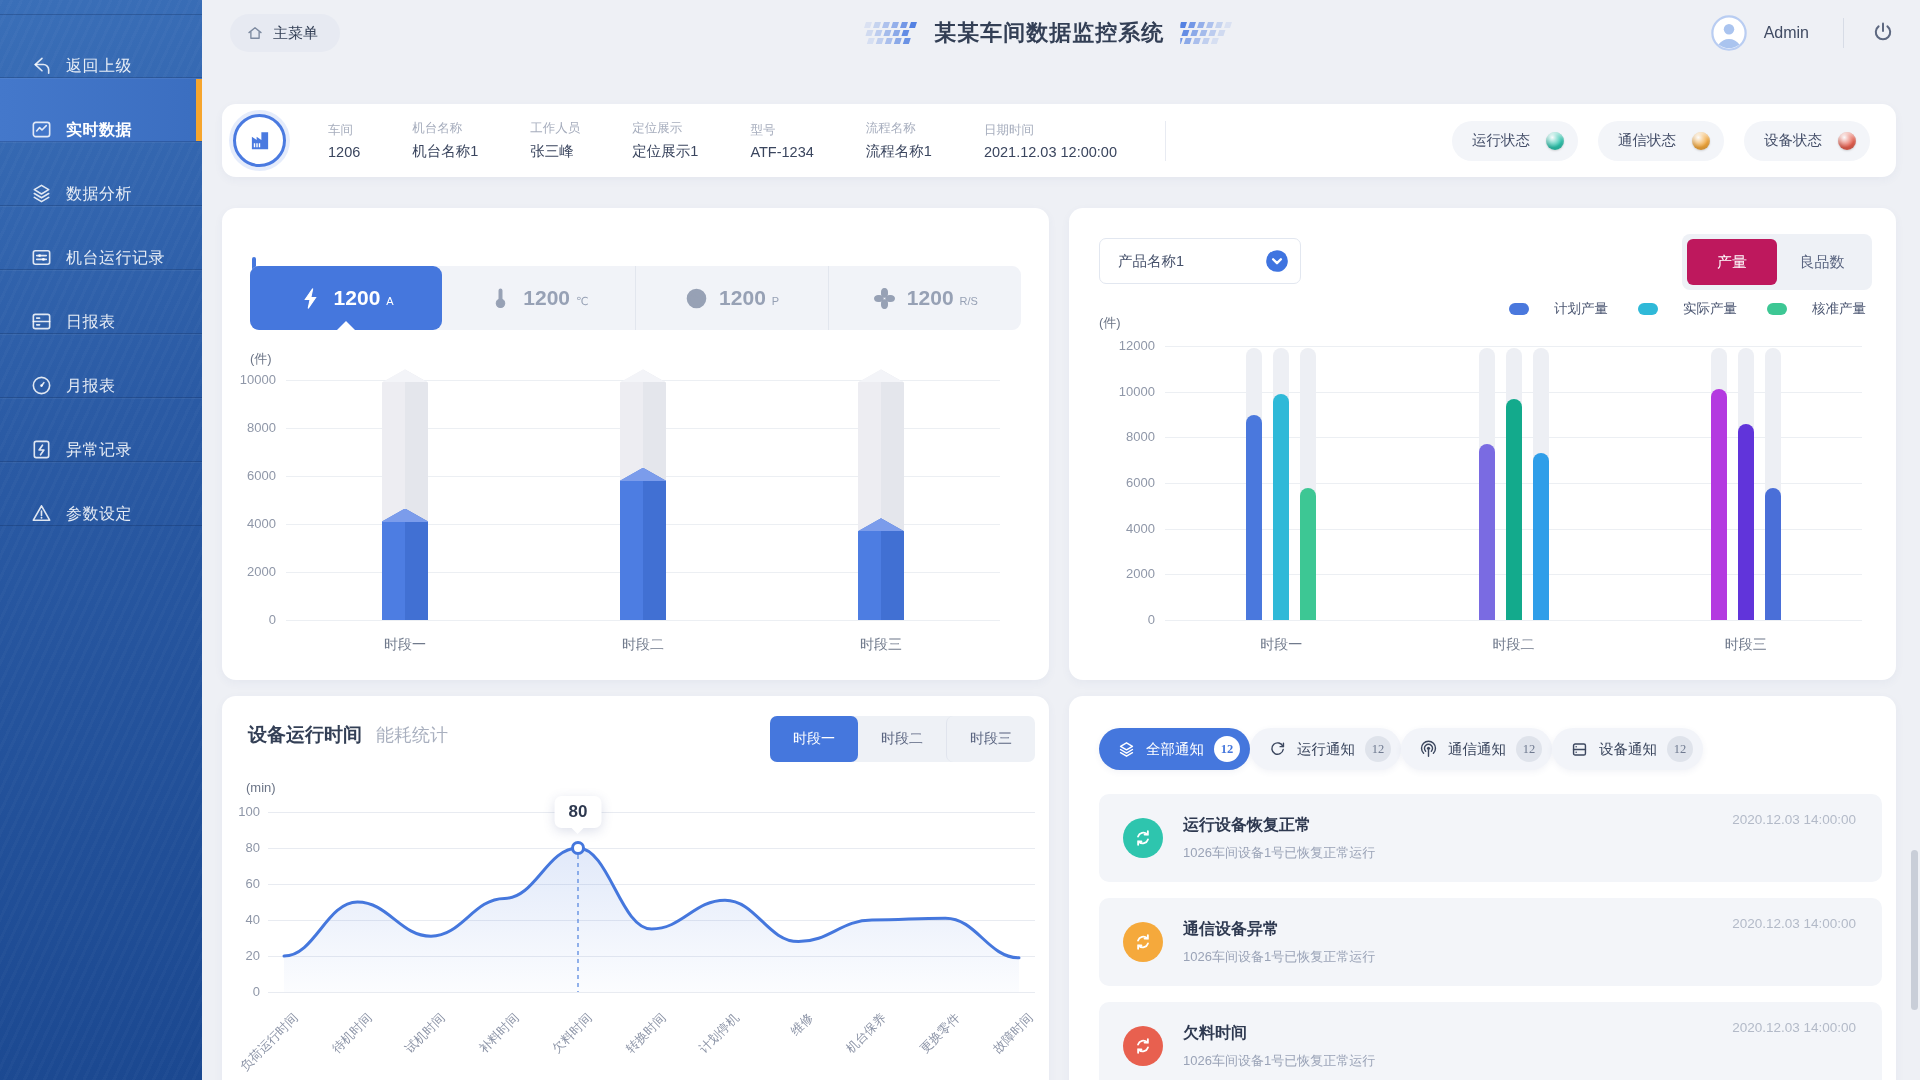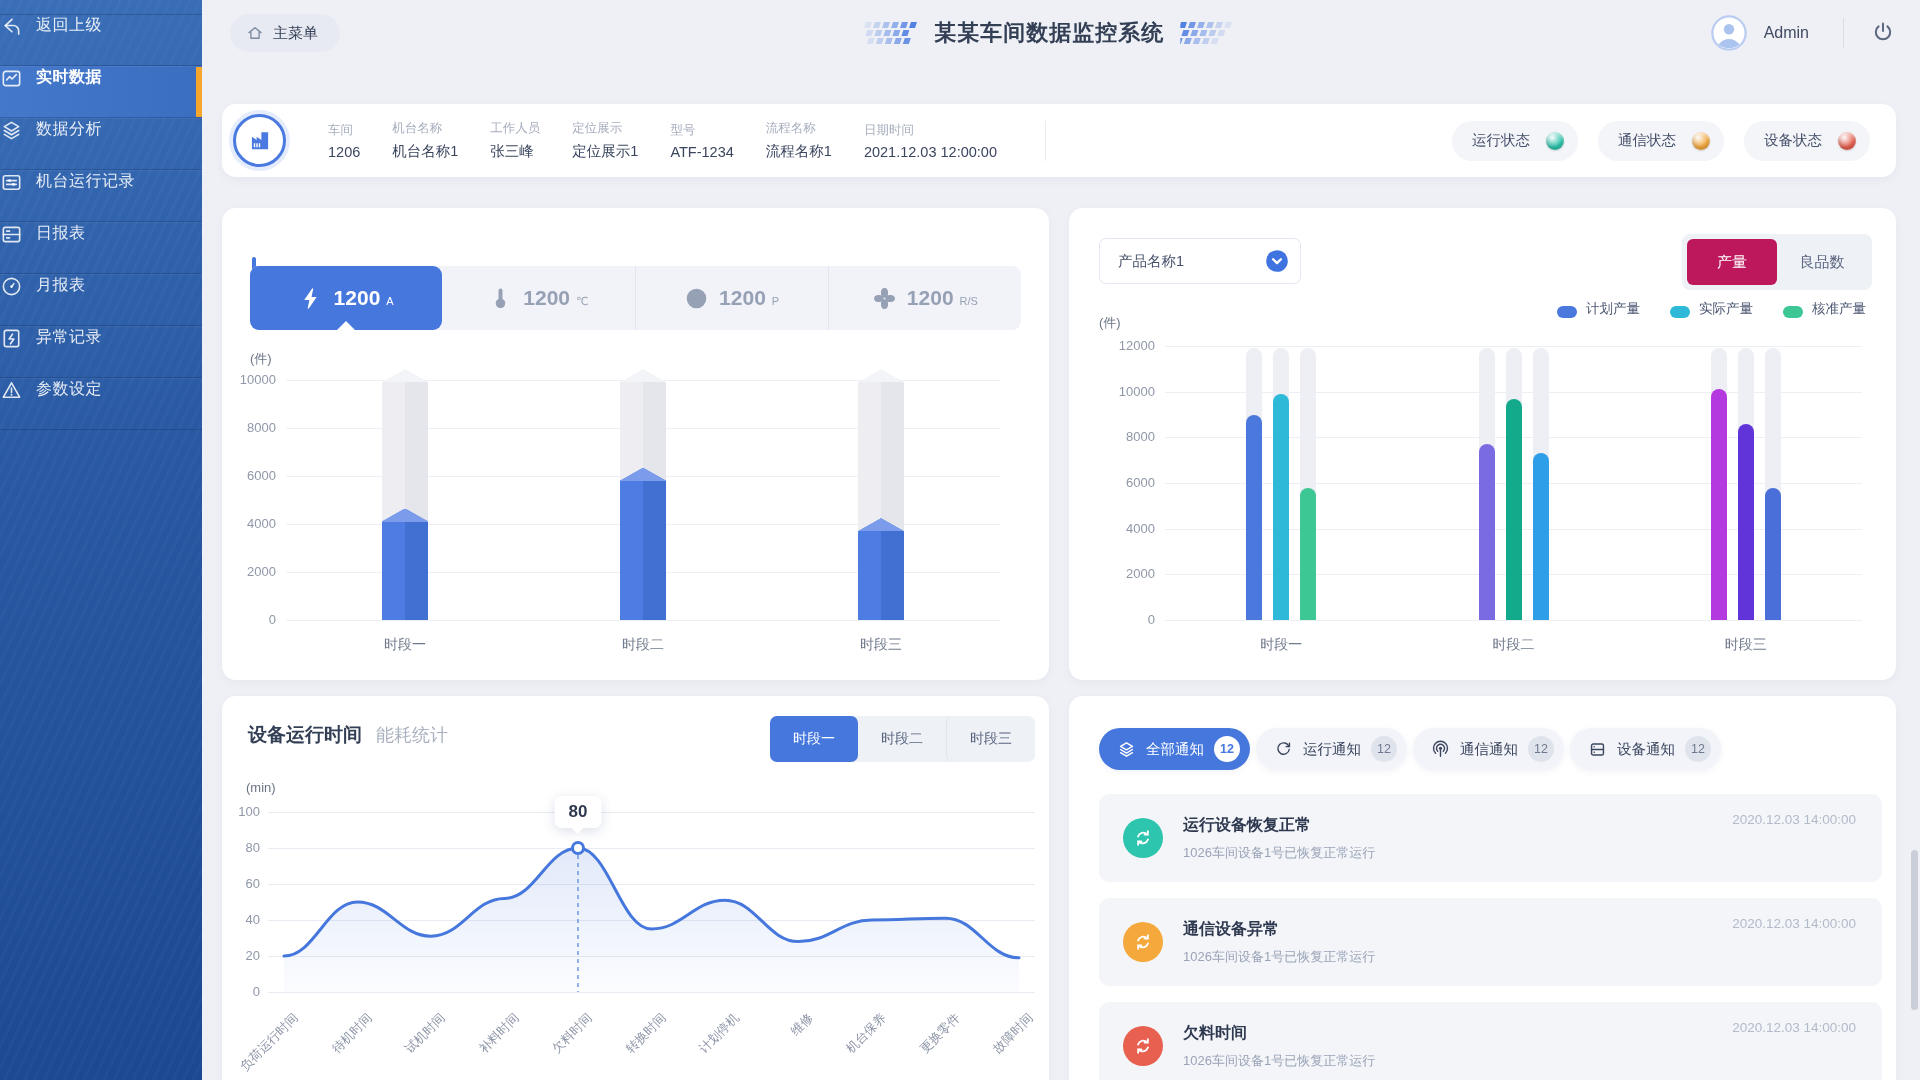--- a/index.html
+++ b/index.html
@@ -12,21 +12,21 @@
     z-index:5; }
   .sidebar::after { content:""; position:absolute; inset:0;
     background:repeating-linear-gradient(115deg,rgba(255,255,255,.025) 0 3px,transparent 3px 9px); pointer-events:none; }
   .logo { height:66px; display:flex; align-items:center; padding-left:30px; color:#fff; position:relative; z-index:2;}
   .logo .xl { font-size:30px; font-weight:bold; font-style:italic; letter-spacing:1px;
     background:repeating-linear-gradient(180deg,#fff 0 3px,rgba(255,255,255,.25) 3px 5px);
     -webkit-background-clip:text; background-clip:text; color:transparent; }
   .logo sup { font-size:9px; margin:-12px 4px 0 1px; color:#cfe0f8; }
   .logo .nm { font-size:26px; font-weight:bold; }
   .nav { position:relative; z-index:2; margin-top:14px; }
-  .nav-item { height:52px; display:flex; align-items:flex-start; cursor:pointer;
+  .nav-item { height:64px; display:flex; align-items:flex-end; padding-left:30px; cursor:pointer;
     border-bottom:1px solid rgba(13,40,86,.28); border-top:1px solid rgba(255,255,255,.05); position:relative;
     color:rgba(255,255,255,.88); }
   .nav-item:first-child { border-top:1px solid rgba(13,40,86,.28); }
   .nav-item svg { width:23px; height:23px; stroke:rgba(255,255,255,.85); fill:none; stroke-width:1.7; stroke-linecap:round; stroke-linejoin:round; flex:none; }
   .nav-item span { margin-left:13px; font-size:16px; letter-spacing:.5px; white-space:nowrap; }
   .nav-item.active { background:linear-gradient(90deg,#4478cb,#3b6ec0); color:#fff; }
   .nav-item.active span { font-weight:bold; }
   .nav-item.active::after { content:""; position:absolute; right:0; top:0; bottom:0; width:6px; background:#f6a52d; }
 
   
@@ -44,21 +44,21 @@
   .uz-div { width:1px; height:30px; background:#d7dce6; margin:0 26px 0 34px; }
   .power-btn { width:26px; height:26px; background:none; border:none; cursor:pointer; padding:0; }
   .power-btn svg { width:24px; height:24px; stroke:#5d6880; stroke-width:2; fill:none; stroke-linecap:round; }
 
   
   .card { position:absolute; background:#fff; border-radius:14px; box-shadow:0 3px 10px rgba(62,86,140,.05); }
   .info-card { left:222px; top:104px; width:1674px; height:73px; display:flex; align-items:center; padding:0 26px 0 11px; }
   .factory-badge { width:53px; height:53px; border-radius:50%; border:3px solid #4a7ae0; background:#fff;
     box-shadow:0 0 0 4px rgba(74,122,224,.14); display:flex; align-items:center; justify-content:center; flex:none; }
   .factory-badge svg { width:30px; height:30px; }
-  .if-field { margin-left:32px; }
+  .if-field { margin-left:52px; }
   .if-field:nth-of-type(2) { margin-left:42px; }
   .if-label { font-size:12.5px; color:#a6adbd; margin-bottom:5px; }
   .if-value { font-size:14.5px; color:#3a455e; }
   .info-div { width:1px; height:40px; background:#e8ebf2; margin-left:48px; }
   .status-zone { margin-left:auto; display:flex; gap:20px; }
   .status-pill { background:#f3f5f9; border-radius:999px; height:40px; display:flex; align-items:center; padding:0 14px 0 20px; gap:16px; }
   .status-pill b { font-size:14.5px; color:#46506a; font-weight:normal; }
   .orb { width:18px; height:18px; border-radius:50%; box-shadow:inset 0 -3px 4px rgba(0,0,0,.18), inset 0 2px 3px rgba(255,255,255,.55), 0 1px 2px rgba(0,0,0,.15); }
 
   .energy-card { left:222px; top:208px; width:827px; height:472px; }
@@ -84,36 +84,36 @@
 
   
   .dropdown { position:absolute; left:30px; top:30px; width:202px; height:46px; border:1px solid #e2e7f0; border-radius:7px;
     display:flex; align-items:center; padding:0 10px 0 18px; cursor:pointer; background:#fff; }
   .dropdown span { font-size:14.5px; color:#45506a; flex:1; }
   .dropdown svg { width:26px; height:26px; }
   .toggle { position:absolute; right:24px; top:26px; width:190px; height:56px; background:#eef1f6; border-radius:8px; display:flex; padding:5px; }
   .tg-btn { flex:1; display:flex; align-items:center; justify-content:center; font-size:15px; color:#5a6580; cursor:pointer; border-radius:6px; }
   .tg-btn.active { background:#be185d; color:#fff; font-weight:normal; }
   .legend { position:absolute; right:30px; top:92px; display:flex; gap:30px; }
-  .lg-item { display:flex; align-items:flex-end; gap:9px; cursor:pointer; }
+  .lg-item { display:flex; align-items:center; gap:25px; cursor:pointer; }
   .lg-swatch { width:20px; height:12px; border-radius:6px; }
   .lg-label { font-size:13.5px; color:#4b5671; }
 
   
   .rt-head { position:absolute; left:26px; top:26px; display:flex; align-items:baseline; gap:14px; }
   .rt-title { font-size:19px; font-weight:bold; color:#333f55; }
   .rt-sub { font-size:18px; color:#a9b0bf; }
   .rt-tabs { position:absolute; right:14px; top:20px; width:265px; height:46px; background:#eef1f6; border-radius:7px; display:flex; }
   .rt-tab { flex:1; display:flex; align-items:center; justify-content:center; font-size:14px; color:#5a6580; cursor:pointer; border-radius:7px; }
   .rt-tab + .rt-tab { border-left:1px solid #e0e4ed; }
   .rt-tab.active { background:#4577dd; color:#fff; border-left:none; }
   .rt-tab.active + .rt-tab { border-left:none; }
 
   
-  .notify-tabs { position:absolute; left:30px; top:32px; display:flex; gap:6px; }
+  .notify-tabs { position:absolute; left:30px; top:32px; display:flex; gap:0;font-family:Liberation Serif, serif; }
   .n-tab { height:42px; border-radius:21px; background:#f2f4f9; box-shadow:0 2px 6px rgba(70,90,140,.07);
     display:flex; align-items:center; padding:0 10px 0 18px; gap:10px; cursor:pointer; color:#3c475f; }
   .n-tab svg { width:19px; height:19px; stroke:currentColor; fill:none; stroke-width:1.8; stroke-linecap:round; stroke-linejoin:round; }
   .n-tab .n-label { font-size:14.5px; }
   .n-badge { min-width:26px; height:26px; border-radius:13px; background:#dfe3eb; color:#6f7a90; font-size:12.5px;
     display:flex; align-items:center; justify-content:center; padding:0 6px; }
   .n-tab.active { background:#4577dd; color:#fff; }
   .n-tab.active .n-badge { background:#fff; color:#4577dd; font-weight:bold; }
   .notify-list { position:absolute; left:30px; right:14px; top:98px; }
   .n-item { background:#f3f5f9; border-radius:10px; height:88px; margin-bottom:16px; position:relative;

